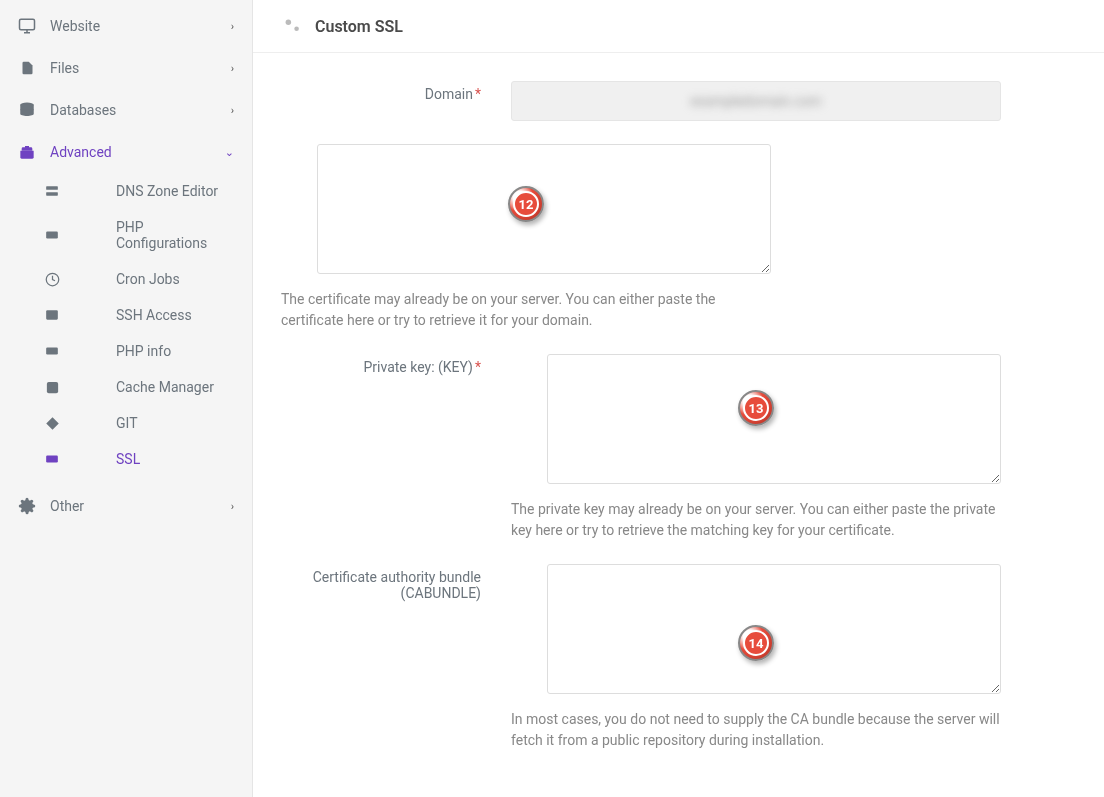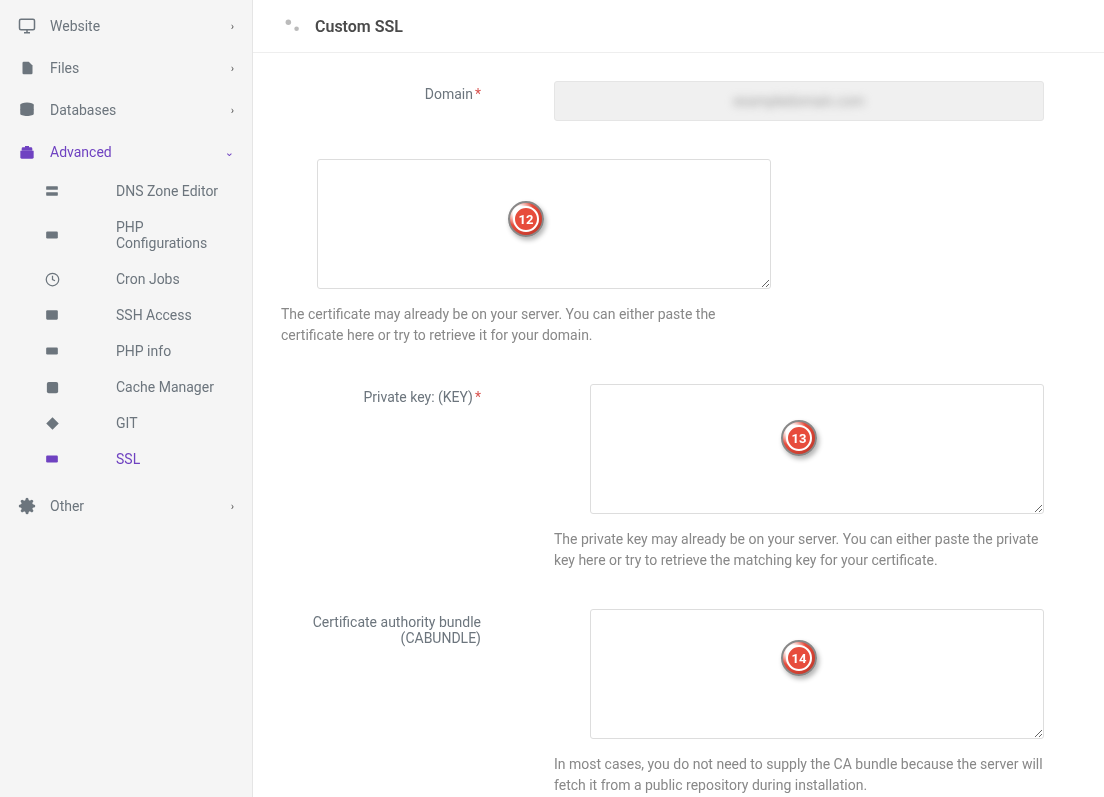--- a/index.html
+++ b/index.html
@@ -88,22 +88,21 @@
     .page-title {
       font-size: 16px;
       font-weight: 600;
       color: #4a4a4a;
     }
     .form-container {
       padding: 28px;
     }
     .form-row {
       display: flex;
-      margin-bottom: 38px;
-      gap: 43px;
+      margin-bottom: 23px;
     }
     .form-label {
       width: 230px;
       text-align: right;
       padding-right: 30px;
       padding-top: 5px;
       color: #6c757d;
     }
     .form-label .required {
       color: #d9534f;
@@ -374,21 +373,21 @@
       </div>
     </div>
 
     <div class="form-row">
       <div class="form-label">
         <span>Certificate authority bundle (CABUNDLE)</span>
       </div>
       <div class="form-field">
         <div class="textarea-wrapper">
           <textarea class="form-textarea" style=""></textarea>
-          <div class="badge-marker" style="top:31px; left:50%; transform:translateX(-50%)">
+          <div class="badge-marker" style="top:61px; left:50%; transform:translateX(-50%)">
             <div class="badge-inner">14</div>
           </div>
         </div>
         <div class="form-help">In most cases, you do not need to supply the CA bundle because the server will fetch it from a public repository during installation.</div>
       </div>
     </div>
 
   </div>
 </div>
 

